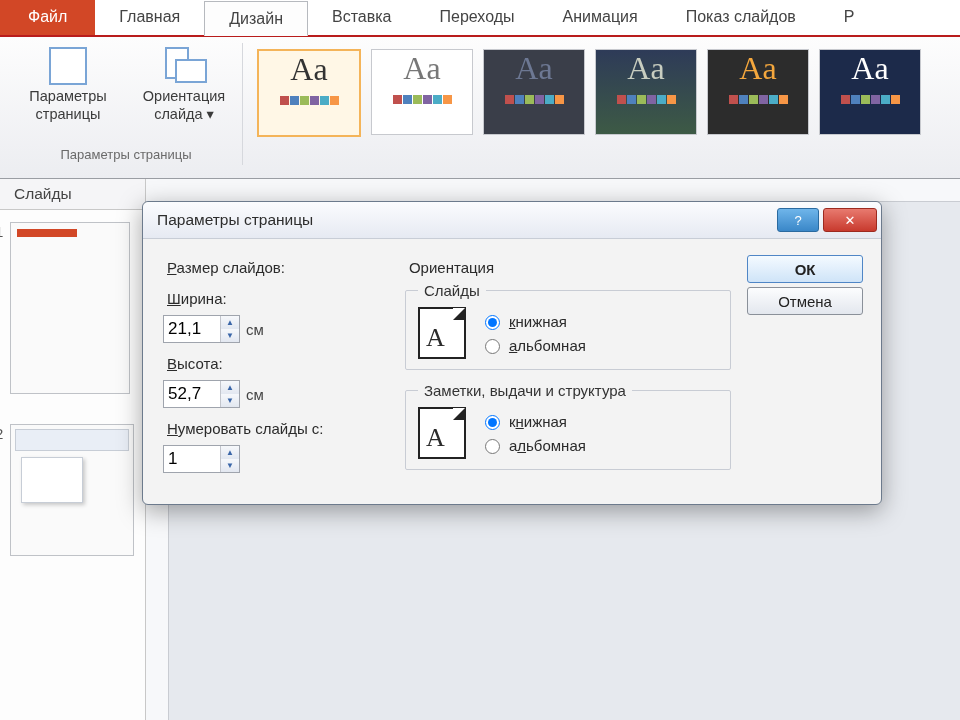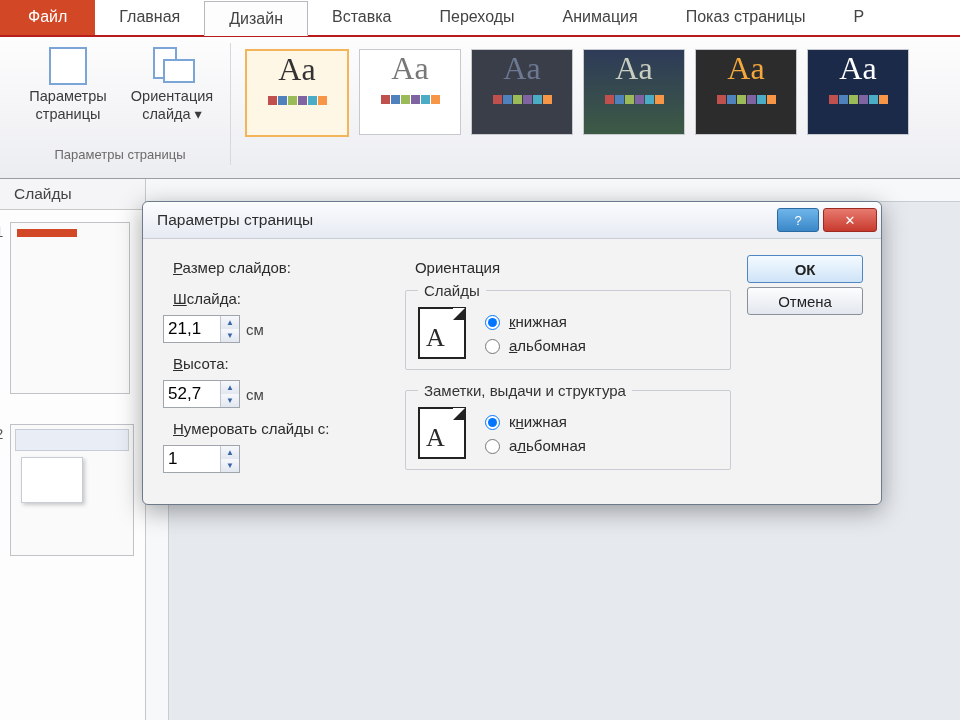--- a/index.html
+++ b/index.html
@@ -30,21 +30,21 @@
 .titlebar{height:36px;background:linear-gradient(#fbfcfe,#e6eaf2);border-bottom:1px solid #c8cdd6;border-radius:6px 6px 0 0;display:flex;align-items:center;padding:0 4px 0 14px}
 .titlebar .ttl{flex:1;font-size:15.5px;color:#2d2d2d}
 .tbtn{width:40px;height:22px;margin-left:4px;border-radius:3px;display:flex;align-items:center;justify-content:center;font-size:13px;color:#fff}
 .tbtn.help{background:linear-gradient(#6fb5ea,#3a87c8);border:1px solid #2a6aa0}
 .tbtn.close{background:linear-gradient(#e87a6f,#c83a2e);border:1px solid #9c2a20;width:52px}
 .dlg-body{display:flex;padding:16px 18px 22px 20px;gap:16px}
 .col{display:flex;flex-direction:column}
 .col.left{width:230px}
 .col.mid{width:332px}
 .col.right{width:118px;gap:4px}
-.lbl{margin:4px 0 4px 10px}
+.lbl{margin:4px 0 4px 4px}
 .under{text-decoration:underline}
 select.combo{width:198px;height:28px;font-size:14.5px;border:1px solid #9fa4ad;background:#fff}
 .spin-row{display:flex;align-items:center;gap:6px;margin:4px 0 8px 0}
 .spin{display:flex;border:1px solid #9fa4ad;background:#fff;height:26px}
 .spin input{width:48px;border:0;font-size:17px;padding:0 4px}
 .spin .arrows{width:18px;display:flex;flex-direction:column;border-left:1px solid #c2c5cc}
 .spin .arrows span{flex:1;display:flex;align-items:center;justify-content:center;font-size:8px;color:#3a66a8;background:linear-gradient(#f6f8fb,#e2e7f0)}
 .unit{color:#444}
 fieldset{border:1px solid #c8ccd4;border-radius:2px;margin:0 0 12px 0;padding:8px 12px 10px 12px}
 legend{padding:0 6px;color:#333;font-size:15px}
@@ -74,27 +74,27 @@
 </head>
 <body>
 
 <div class="ribbon-tabs">
   <div class="tab file">Файл</div>
   <div class="tab">Главная</div>
   <div class="tab active">Дизайн</div>
   <div class="tab">Вставка</div>
   <div class="tab">Переходы</div>
   <div class="tab">Анимация</div>
-  <div class="tab">Показ страницы</div>
+  <div class="tab">Показ слайдов</div>
   <div class="tab">Р</div>
 </div>
 
 <div class="ribbon-body">
   <div class="group">
-    <div style="display:flex;gap:4px">
+    <div style="display:flex;gap:16px">
       <div class="big-btn">
         <div class="ico">
             <div class="ico-page"></div>
           </div>
         <span style="white-space:pre-line">Параметры
 страницы</span>
       </div>
       <div class="big-btn">
         <div class="ico" style="position:relative">
           <div style="width:20px;height:28px;border:2px solid #7aa5d6;background:#fff;position:relative"></div>
@@ -202,21 +202,21 @@
   <div class="titlebar">
     <div class="ttl">Параметры страницы</div>
     <div class="tbtn help">?</div>
     <div class="tbtn close">✕</div>
   </div>
   <div class="dlg-body">
 
     <div class="col left">
       <div class="lbl"><span class="under">Р</span><span>азмер слайдов:</span></div>
 
-      <div class="lbl" style="margin-top:10px"><span class="under">Ш</span><span>слайда:</span></div>
+      <div class="lbl" style="margin-top:10px"><span class="under">Ш</span><span>ирина:</span></div>
       <div class="spin-row">
         <div class="spin">
           <input value="21,1" style="">
           <div class="arrows">
               <span>▲</span>
               <span>▼</span>
             </div>
         </div>
         <span class="unit">см</span>
       </div>

